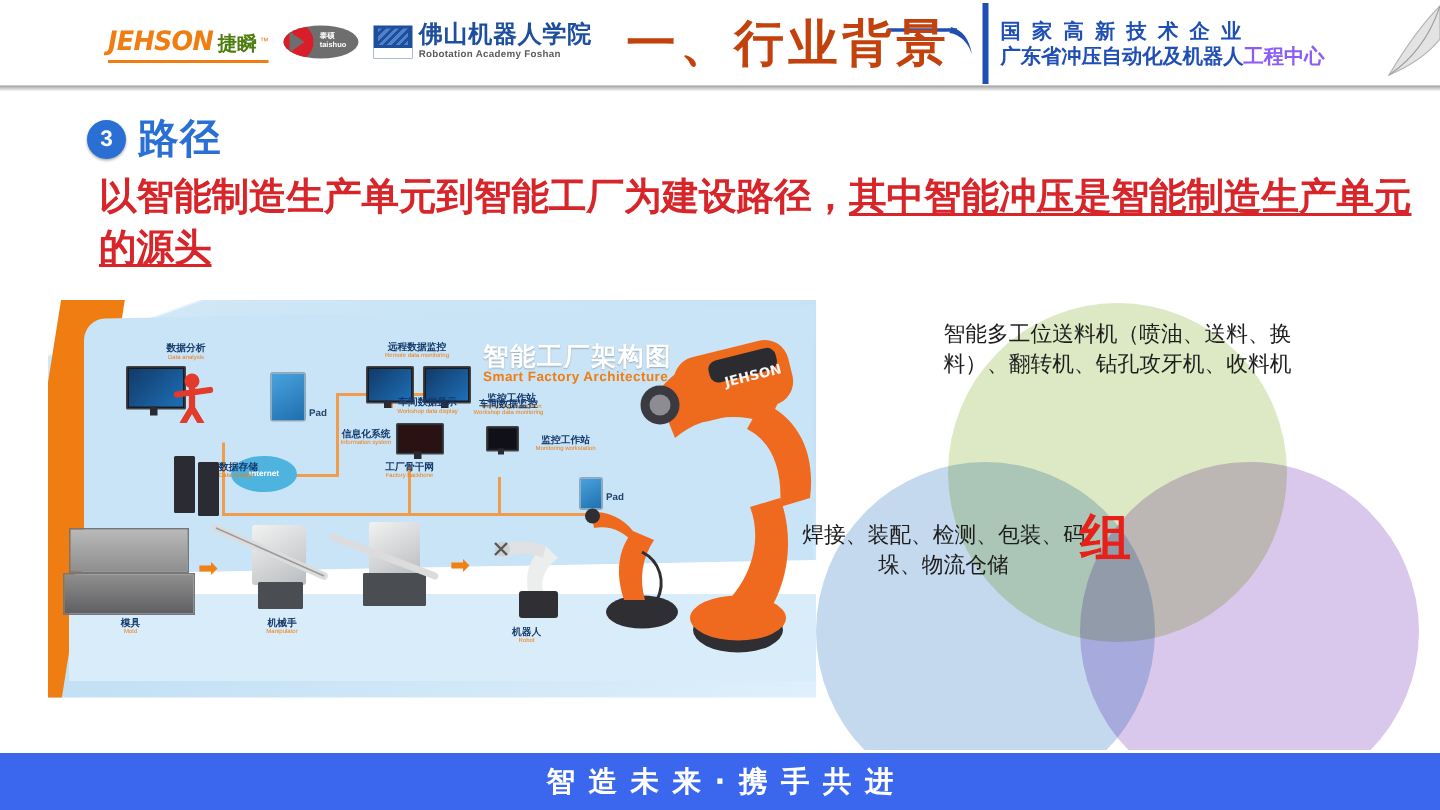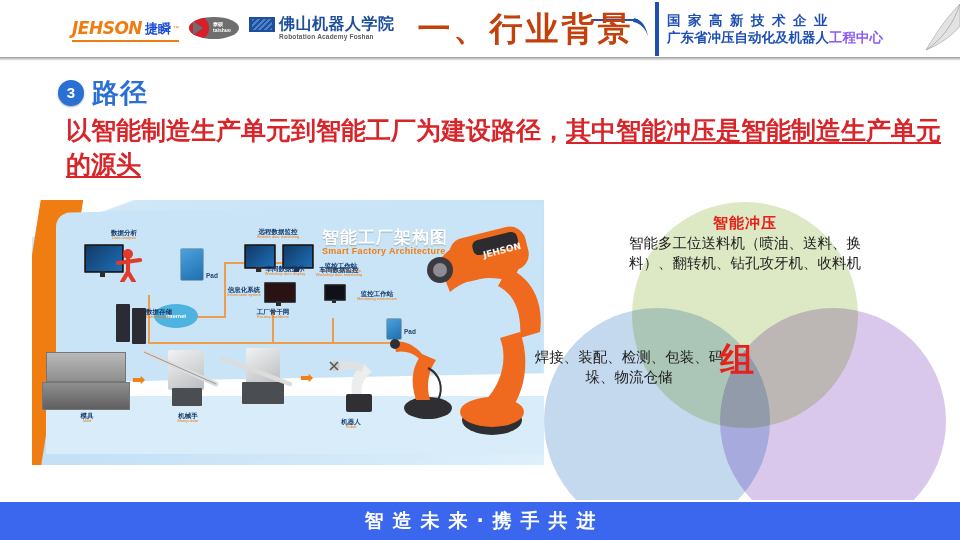--- a/index.html
+++ b/index.html
@@ -23,21 +23,21 @@
   .logos{position:absolute;left:72px;top:9px;height:38px;display:flex;align-items:center;gap:10px;}
 
   
   .logo-jehson{display:flex;align-items:center;gap:2px;height:22px;position:relative;}
   .logo-jehson .jh-word{
     font-family:"DejaVu Sans",sans-serif;font-weight:bold;font-style:italic;
     font-size:17px;letter-spacing:-0.5px;color:#ef7d12;line-height:1;
     transform:scaleY(1.05);
   }
   .logo-jehson .jh-cn{
-    font-size:13px;font-weight:bold;color:#1d4ed8;line-height:1;
+    font-size:13px;font-weight:bold;color:#4d7c0f;line-height:1;
     margin-left:1px;
   }
   .logo-jehson .jh-tm{font-size:6px;color:#ef7d12;vertical-align:super;}
   .logo-jehson .jh-bar{
     position:absolute;left:0;bottom:-3px;width:100%;height:2px;background:#ef7d12;
   }
 
   
   .logo-taishuo{
     width:50px;height:22px;border-radius:50%;
@@ -427,21 +427,20 @@
       <span class="en">Robot</span>
     </div>
   </div>
 
   <div class="venn">
     <div class="circle c-top"></div>
     <div class="circle c-left"></div>
     <div class="circle c-right"></div>
 
     <div class="venn-txt t-top">
-      <div class="venn-head">智能冲压</div>
       <div class="venn-body">智能多工位送料机（喷油、送料、换料）、翻转机、钻孔攻牙机、收料机</div>
     </div>
 
     <div class="venn-txt t-left">
       <div class="venn-body">焊接、装配、检测、包装、码垛、物流仓储</div>
     </div>
 
 
     <div class="venn-center">组</div>
   </div>

